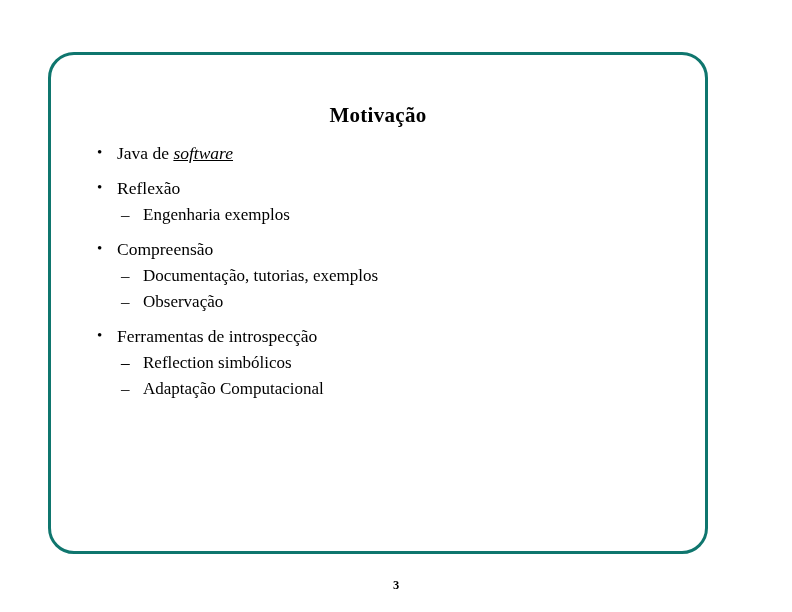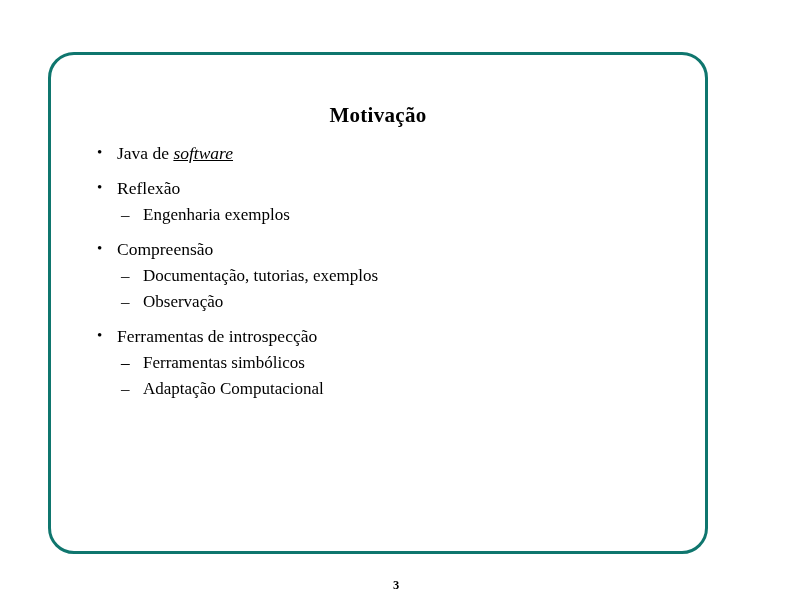--- a/index.html
+++ b/index.html
@@ -146,21 +146,21 @@
 
         <li class="bullet-item spacer-top">
           <span class="bullet-mark">•</span>
           <span class="item-text"><span>Ferramentas de introspecção</span></span>
           <ul class="level2">
             <li class="dash-item">
               <span class="dash-mark">–</span>
             </li>
             <li class="dash-item">
               <span class="dash-mark">–</span>
-              <span class="item-text">Ferramentas simbólicos</span>
+              <span class="item-text">Reflection simbólicos</span>
             </li>
             <li class="dash-item">
               <span class="dash-mark">–</span>
               <span class="item-text">Adaptação Computacional</span>
             </li>
           </ul>
         </li>
 
       </ul>
     </div>

